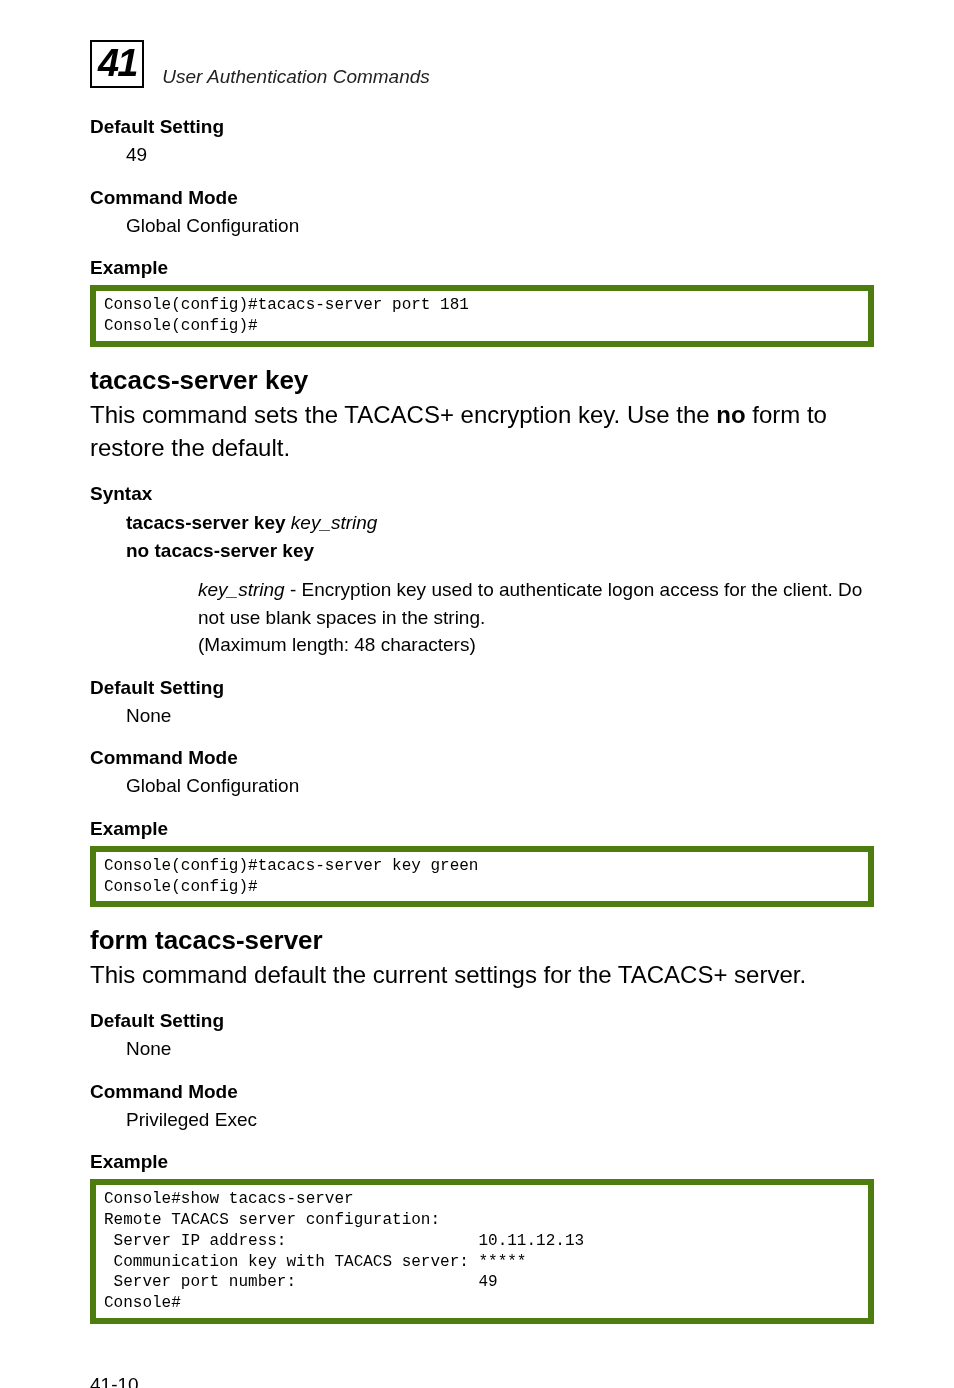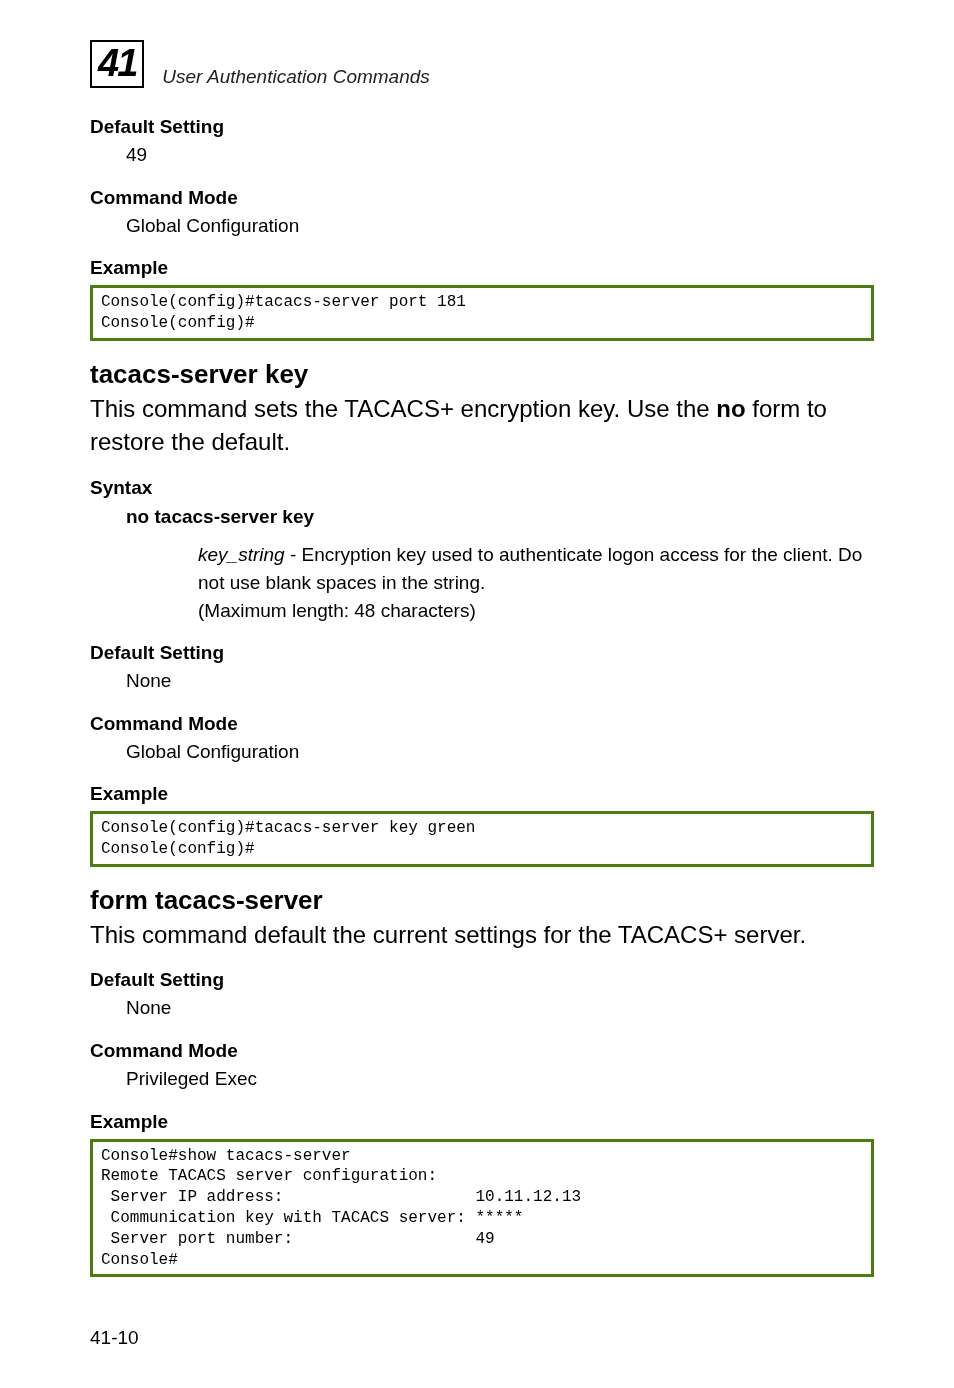--- a/index.html
+++ b/index.html
@@ -45,21 +45,21 @@
     font-size: 19px;
     line-height: 1.4;
   }
   .body-text {
     font-size: 24px;
     line-height: 1.4;
     margin-top: 2px;
     margin-bottom: 2px;
   }
   .code-block {
-    border: 3px solid #4d7c0f;
+    border: 6px solid #4d7c0f;
     font-family: "Courier New", monospace;
     font-size: 16px;
     padding: 4px 8px;
     margin-top: 6px;
     margin-bottom: 18px;
     white-space: pre;
     line-height: 1.3;
   }
   .section-h2 {
     font-size: 26px;
@@ -107,20 +107,23 @@
   <div class="heading-bold">Example</div>
   <div class="code-block">Console(config)#tacacs-server port 181
 Console(config)#</div>
 
   <div class="section-h2">tacacs-server key</div>
   <div class="body-text">
     <span>This command sets the TACACS+ encryption key. Use the </span><span class="bold">no</span><span> form to restore the default.</span>
   </div>
 
   <div class="heading-bold">Syntax</div>
+  <div class="syntax-line">
+    <span class="bold">tacacs-server key </span><span class="italic">key_string</span>
+  </div>
   <div class="syntax-line bold">no tacacs-server key</div>
 
   <div class="syntax-desc">
     <span class="italic">key_string</span><span> - Encryption key used to authenticate logon access for the client. Do not use blank spaces in the string.</span><br>
     <span>(Maximum length: 48 characters)</span>
   </div>
 
   <div class="heading-bold">Default Setting</div>
   <div class="indent-text">None</div>
 

